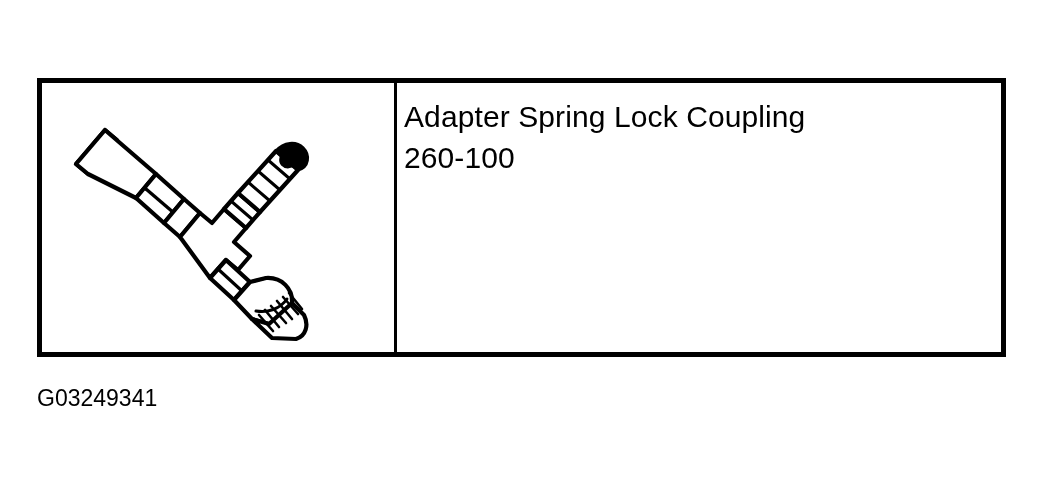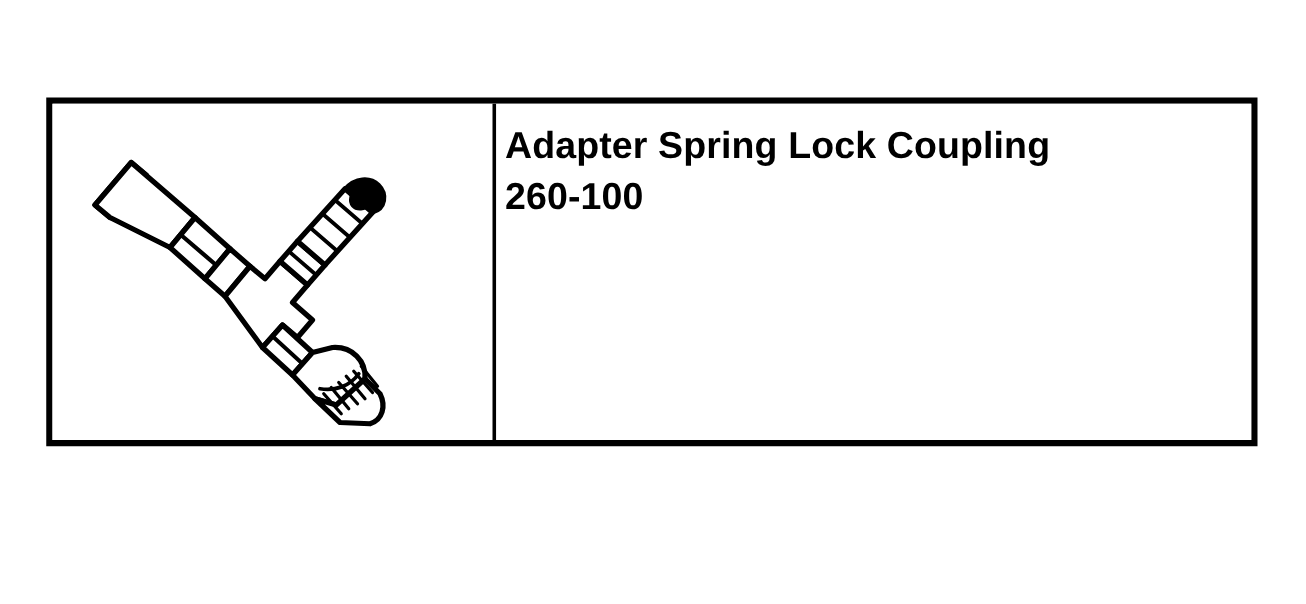--- a/index.html
+++ b/index.html
@@ -48,21 +48,20 @@
     background: #ffffff;
     overflow: hidden;
   }
 
   .cell-description {
     position: relative;
     box-sizing: border-box;
     flex: 1 1 auto;
     background: #ffffff;
     padding: 13px 0 0 7px;
-    font-weight: bold;
   }
 
   .desc-line {
     font-family: "Liberation Sans", sans-serif;
     font-size: 30px;
     line-height: 41px;
     color: #000000;
     white-space: nowrap;
     letter-spacing: 0.1px;
   }
@@ -169,14 +168,15 @@
       </svg>
     </div>
 
     <div class="cell-description">
       <div class="desc-line">Adapter Spring Lock Coupling</div>
       <div class="desc-line">260-100</div>
     </div>
 
   </div>
 
+  <div class="figure-caption">G03249341</div>
 
 </div>
 
 </body></html>

